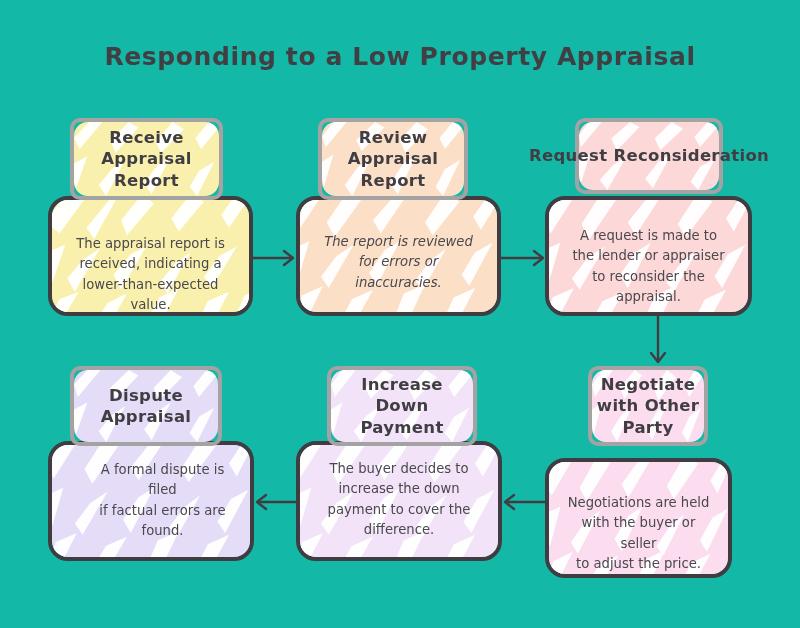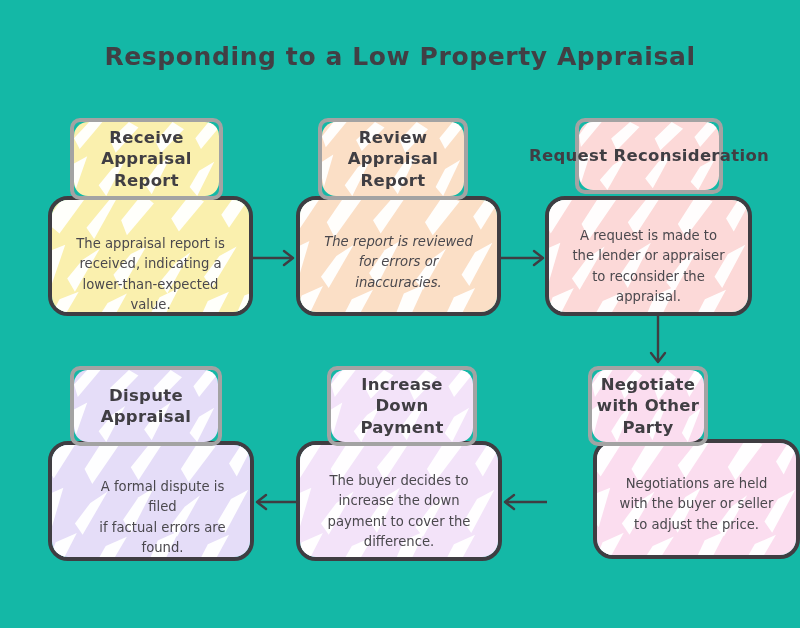--- a/index.html
+++ b/index.html
@@ -268,21 +268,21 @@
             <polygon points="128,54 144,44 126,82 118,72"></polygon>
           </g>
         </svg>
       </div>
       <div class="head-text wide">Request
 Reconsideration</div>
     </div>
   </div>
 
   <div class="node">
-    <div class="node-body" style="left:545px; top:439px; width:207px; height:120px;margin-left:48px;">
+    <div class="node-body" style="left:545px; top:458px; width:187px; height:120px;">
       <div class="tex">
         <svg width="100%" height="100%" viewBox="0 0 219 132" preserveAspectRatio="none">
           <rect width="219" height="132" fill="#FBDDEF"></rect>
           <g fill="#ffffff" opacity="0.95">
             <polygon points="16,0 36,0 10,42 0,28"></polygon>
             <polygon points="62,0 78,6 50,48 42,34"></polygon>
             <polygon points="112,2 126,0 98,44 90,30"></polygon>
             <polygon points="162,0 178,8 150,46 142,32"></polygon>
             <polygon points="206,4 219,0 200,40 192,26"></polygon>
             <polygon points="0,62 20,54 8,96 0,86"></polygon>
@@ -339,21 +339,21 @@
             <polygon points="94,62 110,52 86,100 78,86"></polygon>
             <polygon points="142,72 158,60 134,104 126,94"></polygon>
             <polygon points="190,64 208,54 184,100 176,88"></polygon>
             <polygon points="8,110 30,100 14,132 0,132"></polygon>
             <polygon points="60,114 82,104 66,132 50,132"></polygon>
             <polygon points="114,108 136,98 120,132 104,132"></polygon>
             <polygon points="166,112 188,102 172,132 156,132"></polygon>
           </g>
         </svg>
       </div>
-      <div class="body-text" style="top:26px;">The buyer decides to
+      <div class="body-text" style="top:14px;">The buyer decides to
 increase the down
 payment to cover the
 difference.</div>
     </div>
     <div class="node-head" style="left:327px; top:366px; width:150px; height:80px;">
       <div class="node-head-fill">
         <svg width="100%" height="100%" viewBox="0 0 150 80" preserveAspectRatio="none">
           <rect width="150" height="80" fill="#F3E3F9"></rect>
           <g fill="#ffffff" opacity="0.95">
             <polygon points="12,0 26,0 4,30 0,16"></polygon>
@@ -389,21 +389,21 @@
             <polygon points="96,62 112,52 88,100 80,86"></polygon>
             <polygon points="144,72 160,60 136,104 128,94"></polygon>
             <polygon points="192,64 210,54 186,100 178,88"></polygon>
             <polygon points="10,110 32,100 16,132 2,132"></polygon>
             <polygon points="62,114 84,104 68,132 52,132"></polygon>
             <polygon points="116,108 138,98 122,132 106,132"></polygon>
             <polygon points="168,112 190,102 174,132 158,132"></polygon>
           </g>
         </svg>
       </div>
-      <div class="body-text" style="top:32px;padding-left:37px;">A formal dispute is filed
+      <div class="body-text" style="top:15px;padding-left:37px;">A formal dispute is filed
 if factual errors are
 found.</div>
     </div>
     <div class="node-head" style="left:70px; top:366px; width:152px; height:80px;">
       <div class="node-head-fill">
         <svg width="100%" height="100%" viewBox="0 0 152 80" preserveAspectRatio="none">
           <rect width="152" height="80" fill="#E5DDF8"></rect>
           <g fill="#ffffff" opacity="0.95">
             <polygon points="14,0 28,0 4,30 0,16"></polygon>
             <polygon points="58,0 68,6 44,32 38,20"></polygon>

